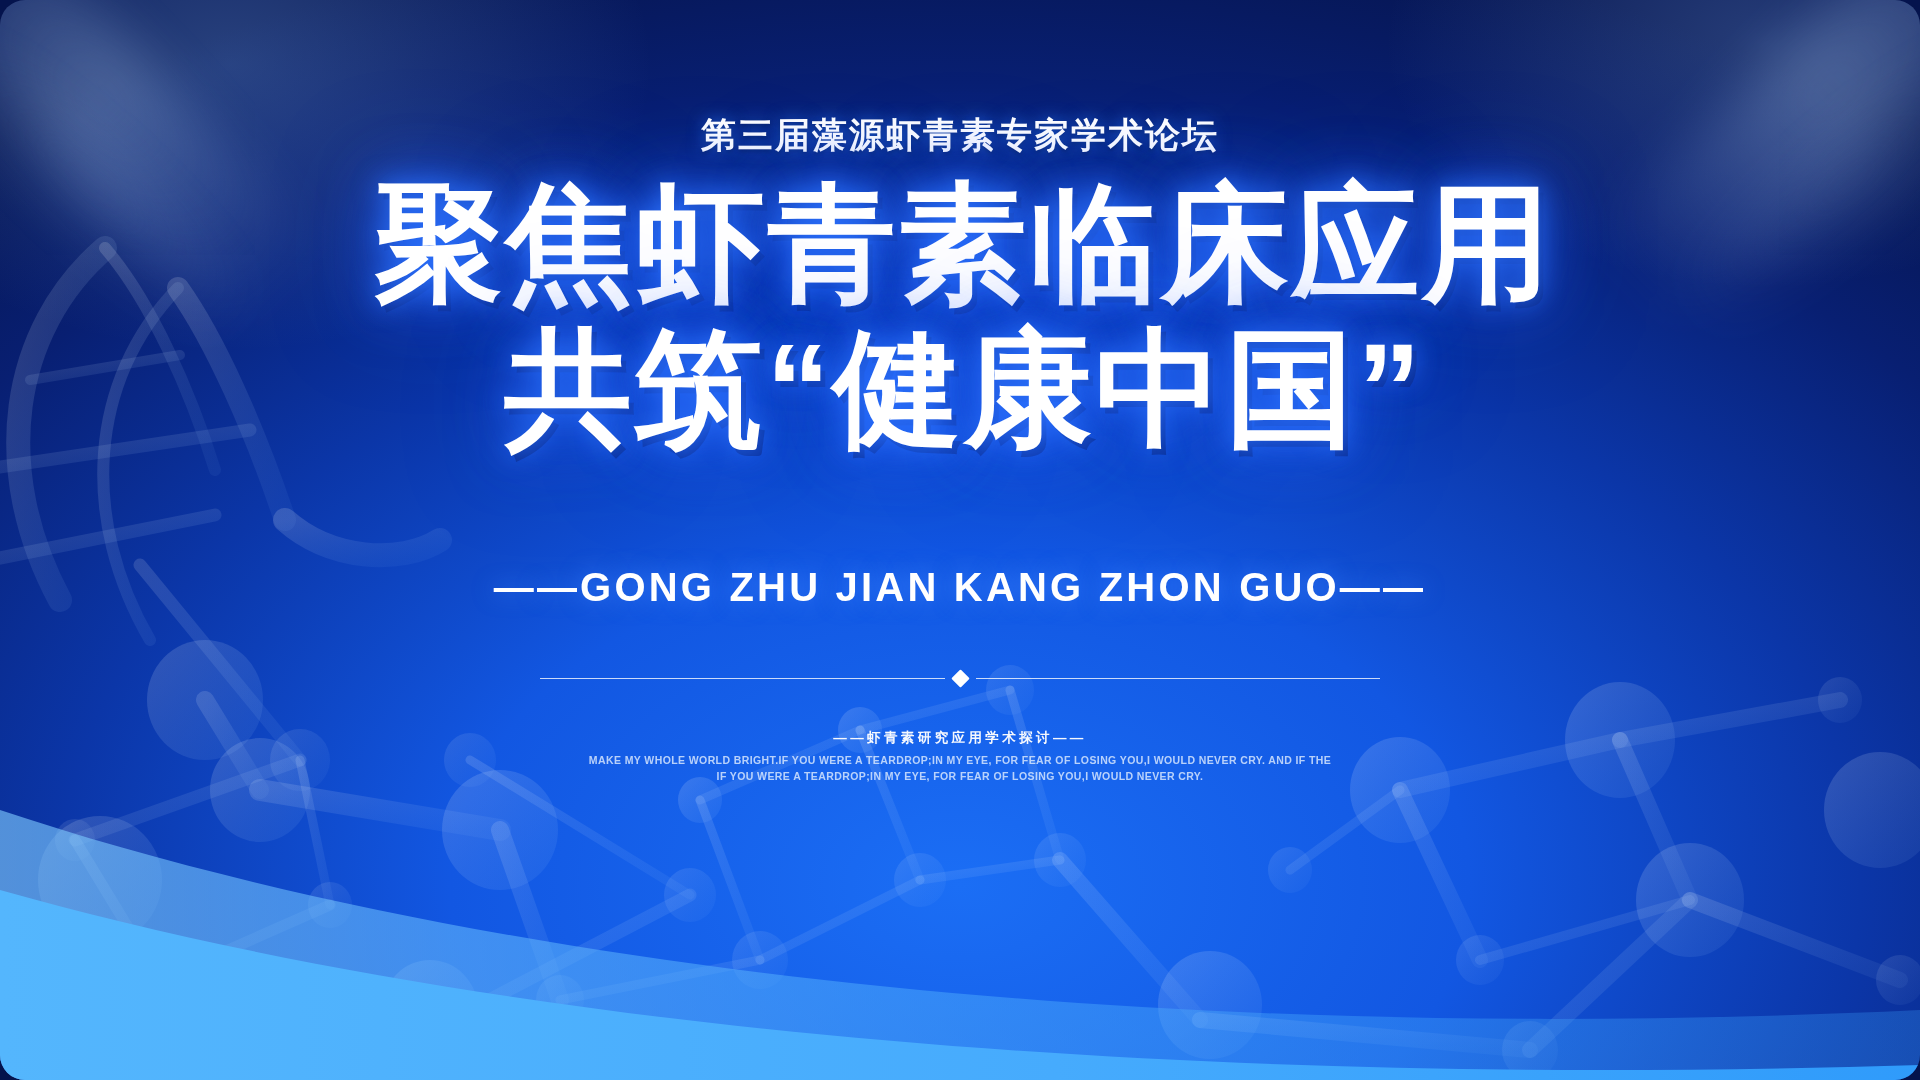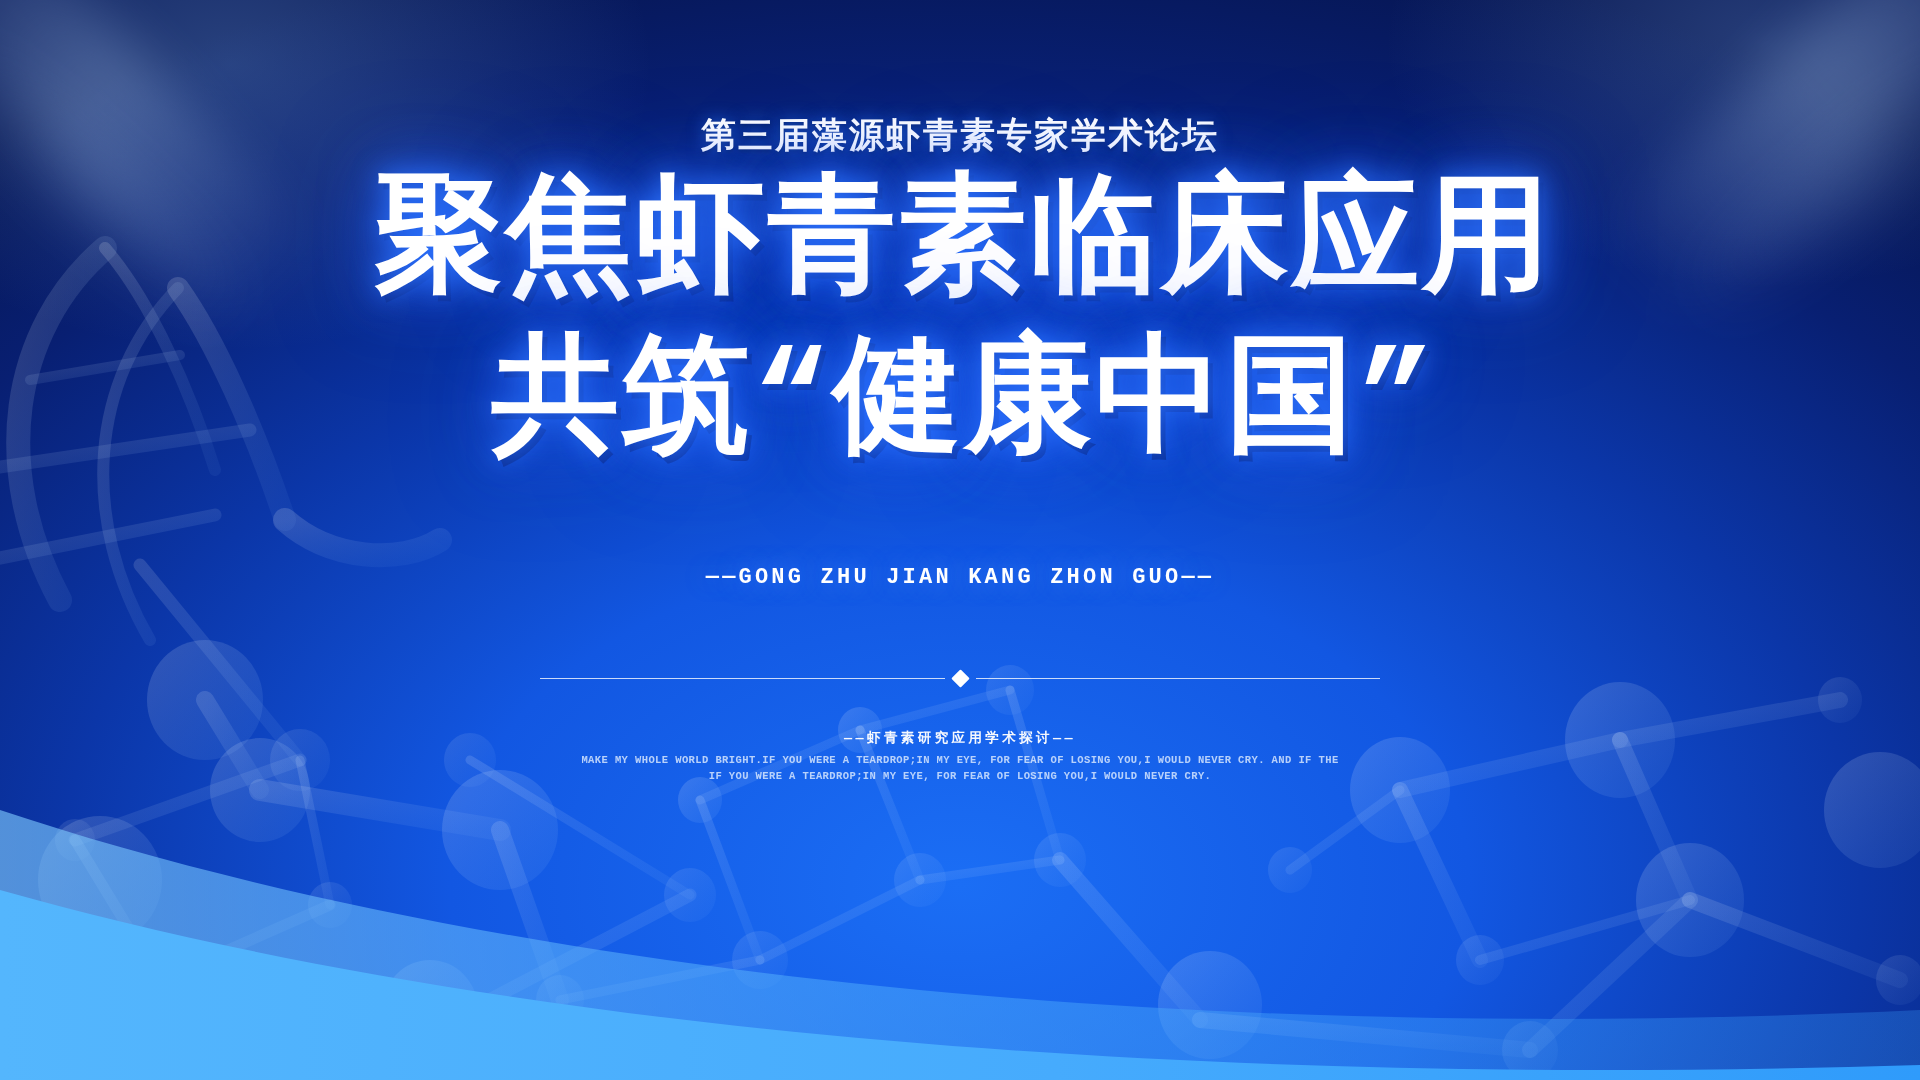--- a/index.html
+++ b/index.html
@@ -1,26 +1,27 @@
 <!DOCTYPE html>
 <html><head>
 <meta charset="utf-8">
 <style>
   html,body{margin:0;padding:0;background:#04134d;}
   *{box-sizing:border-box;}
   #poster{
     position:relative;
     width:1920px;height:1080px;
     overflow:hidden;
-    font-family:Liberation Mono, monospace;
+    font-family:Liberation Sans, sans-serif;
     background:
       radial-gradient(ellipse 620px 420px at 12% 6%, rgba(120,170,235,0.30) 0%, rgba(120,170,235,0.0) 68%),
       radial-gradient(ellipse 560px 360px at 92% 4%, rgba(130,175,235,0.26) 0%, rgba(130,175,235,0.0) 68%),
       radial-gradient(ellipse 1500px 980px at 50% 82%, #1b6ef5 0%, #1257e2 34%, #0b36a8 60%, #081f72 82%, #061550 100%),
       linear-gradient(180deg,#07144f 0%,#0a1c62 14%,#0c2a8a 32%,#1048bd 52%,#1464e8 72%,#1b74f7 100%);
+    border-radius: 25px;
   }
 
   
   .streak{position:absolute;pointer-events:none;filter:blur(26px);opacity:.55;}
   .streak.l{width:520px;height:120px;left:-160px;top:40px;
     background:linear-gradient(90deg,rgba(190,215,250,.0),rgba(175,205,248,.55),rgba(190,215,250,.0));
     transform:rotate(46deg);}
   .streak.l2{width:420px;height:70px;left:-120px;top:150px;opacity:.32;
     background:linear-gradient(90deg,rgba(190,215,250,.0),rgba(175,205,248,.5),rgba(190,215,250,.0));
     transform:rotate(42deg);}
@@ -53,26 +54,26 @@
     letter-spacing:3px;line-height:1.06;
     white-space:nowrap;
     text-shadow:
       0 0 26px rgba(45,115,255,.98),
       0 0 60px rgba(35,100,255,.85),
       0 0 100px rgba(30,90,250,.55),
       5px 6px 0 rgba(7,26,96,.55);
     padding-left: 8px;
   }
   .tline.a{font-size:128px;}
-  .tline.b{font-size:128px;margin-top:24px;}
+  .tline.b{font-size:128px;margin-top:9px;}
 
   .pinyin{
     position:absolute;top:565px;left:0;width:100%;
     text-align:center;color:#ffffff;
-    font-size:22px;font-weight:700;letter-spacing:3.2px;
+    font-size:40px;font-weight:700;letter-spacing:3.2px;
     text-shadow:0 0 22px rgba(60,130,255,.9);
   }
 
   .divider{
     position:absolute;top:672px;left:50%;transform:translateX(-50%);
     width:840px;display:flex;align-items:center;justify-content:center;
   }
   .divider .bar{flex:1;height:1px;background:rgba(255,255,255,.78);}
   .divider .gem{
     width:13px;height:13px;margin:0 9px;background:#ffffff;

